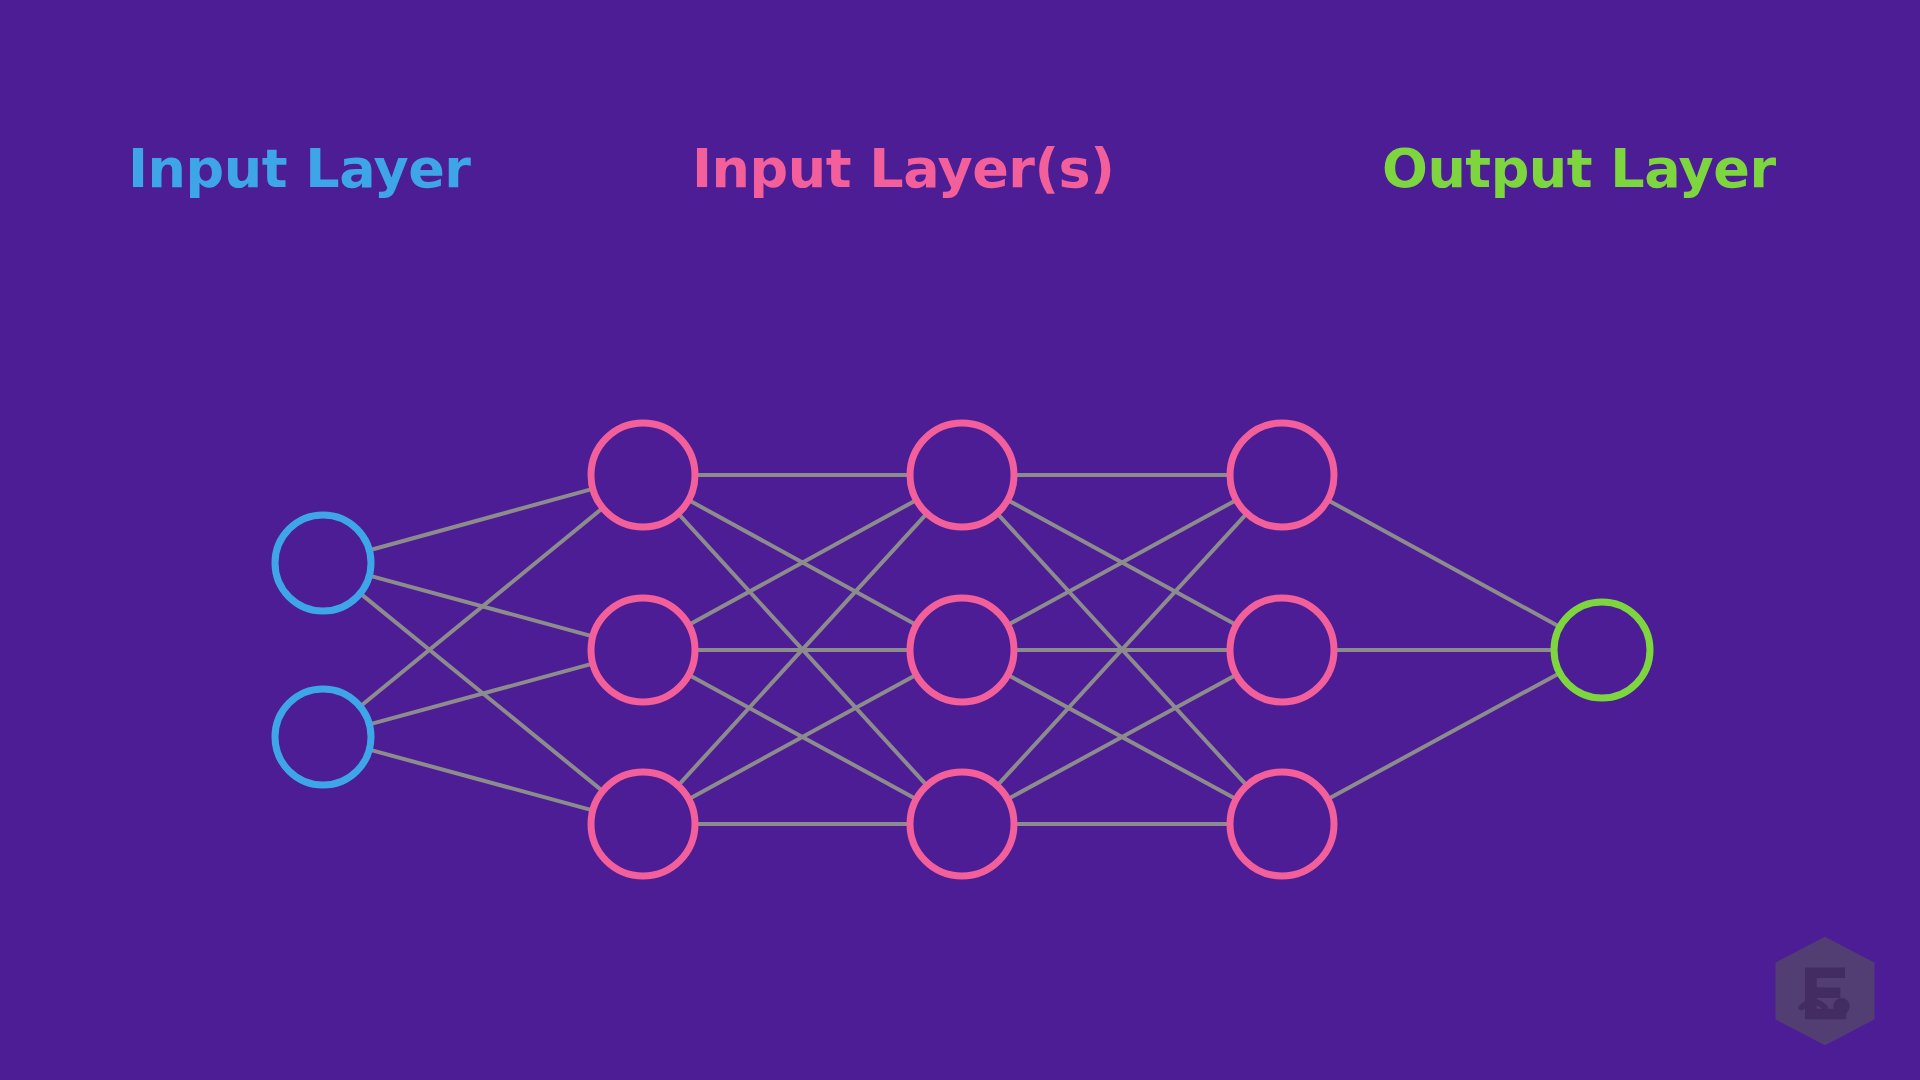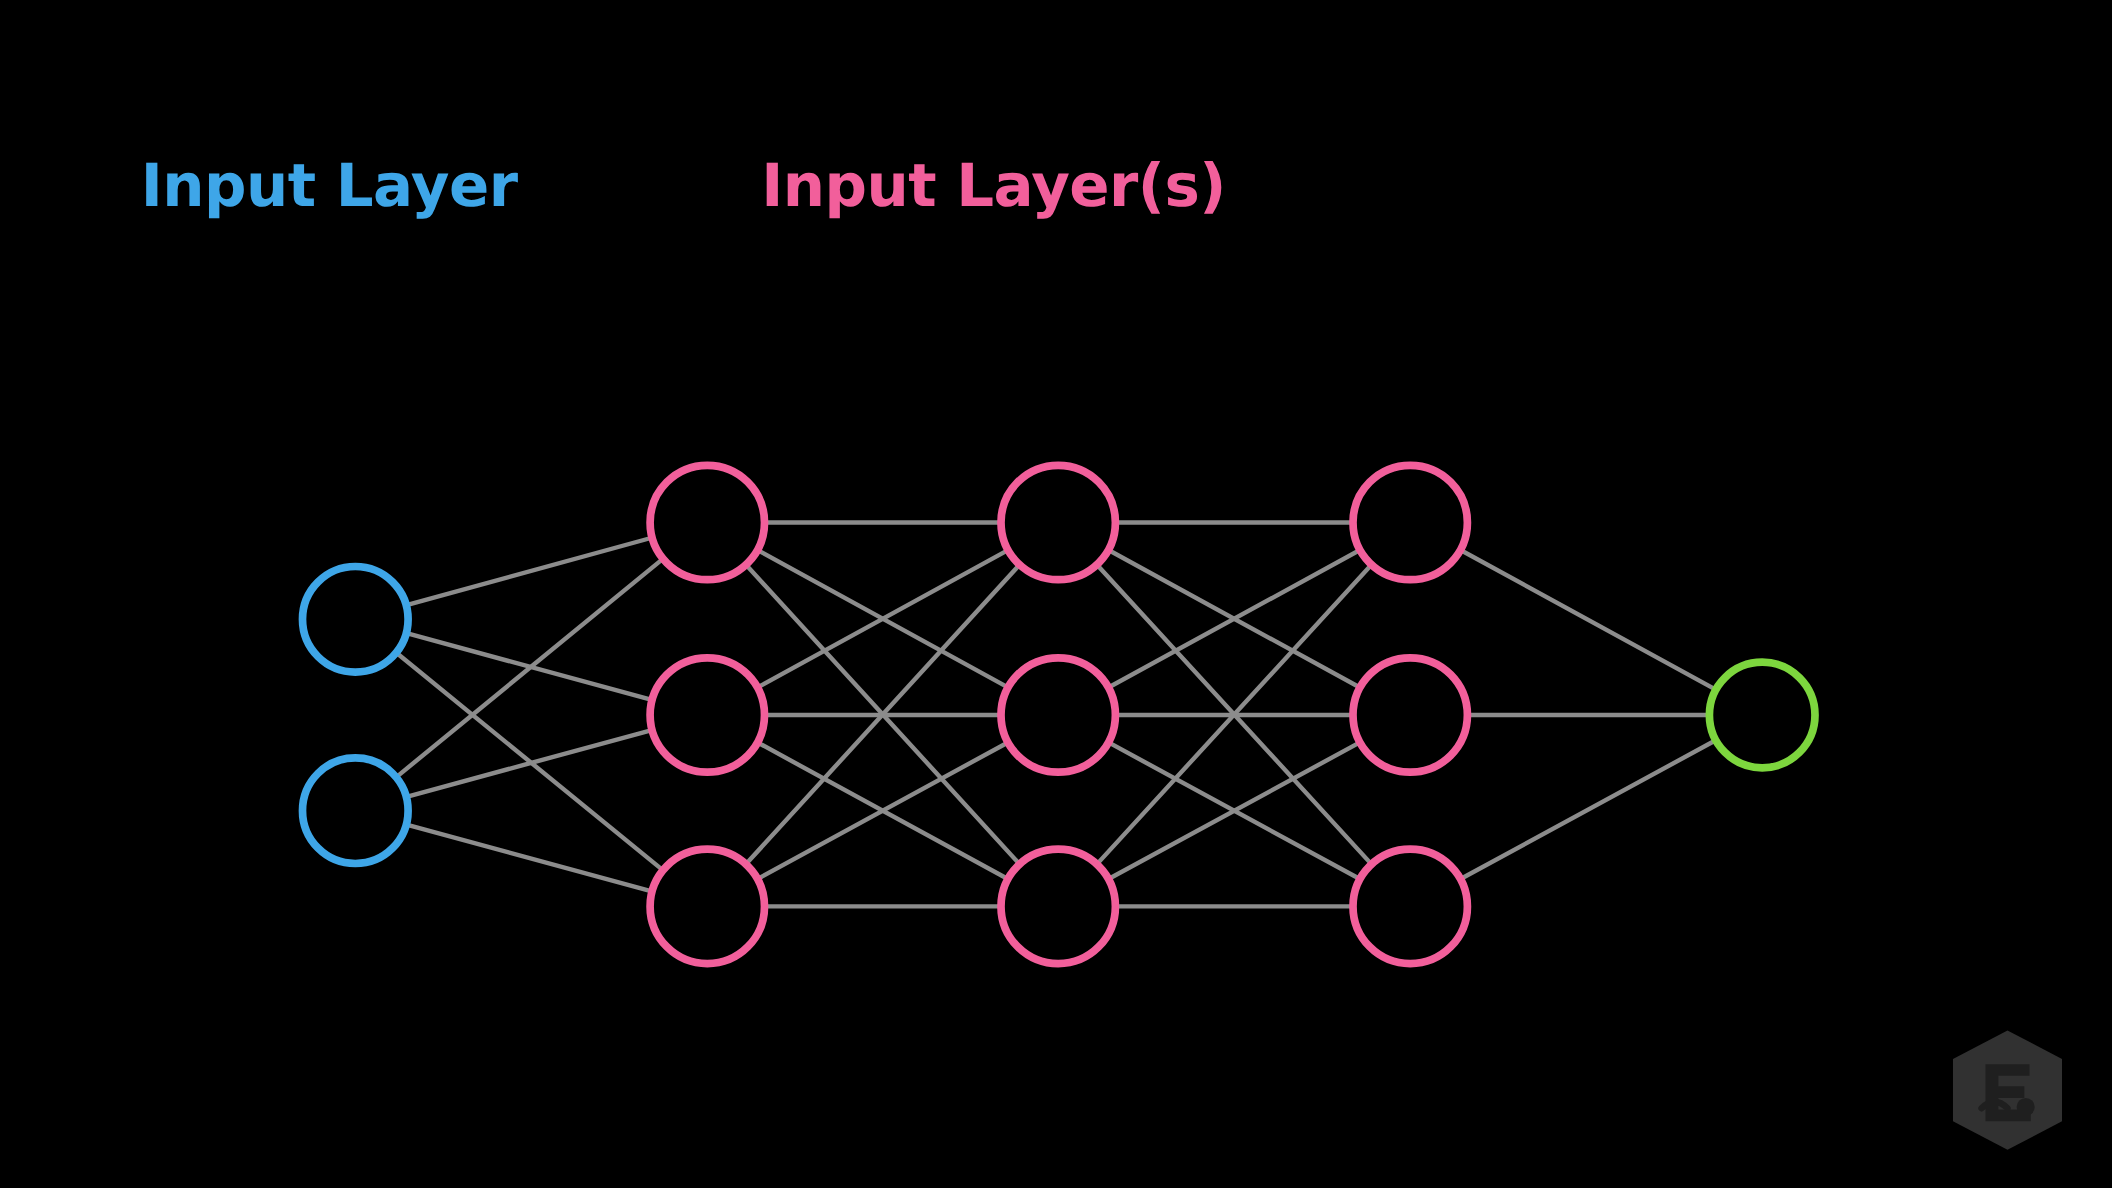--- a/index.html
+++ b/index.html
@@ -11,21 +11,21 @@
   body {
     width: 1920px;
     height: 1080px;
     overflow: hidden;
     font-family: "DejaVu Sans", sans-serif;
   }
   #stage {
     position: relative;
     width: 1920px;
     height: 1080px;
-    background: #000000;
+    background: #4c1d95;
   }
   .layer-label {
     position: absolute;
     font-family: "DejaVu Sans", sans-serif;
     font-weight: bold;
     font-size: 54px;
     letter-spacing: -0.5px;
     white-space: nowrap;
     line-height: 1;
   }
@@ -105,20 +105,21 @@
         <circle cx="1282" cy="650" r="52" fill="none" stroke="#F25F9B" stroke-width="7"></circle>
         <circle cx="1282" cy="824" r="52" fill="none" stroke="#F25F9B" stroke-width="7"></circle>
         <circle cx="1602" cy="650" r="48" fill="none" stroke="#7DD63E" stroke-width="7"></circle>
       </g>
   </svg>
 
   <div class="layer-label" id="label-input" style="color: rgb(62, 166, 232);">Input Layer</div>
 
   <div class="layer-label" id="label-hidden" style="color: rgb(242, 95, 155);">Input Layer(s)</div>
 
+  <div class="layer-label" id="label-output" style="color: rgb(125, 214, 62);">Output Layer</div>
 
   <svg id="watermark" viewBox="0 0 100 100">
     <path d="M50 4 L92 26 L92 74 L50 96 L8 74 L8 26 Z" fill="#5a5a5a"></path>
     <path d="M33 30 h34 v9 h-24 v8 h20 v9 h-20 v9 h25 v9 h-35 z" fill="#3a3a3a"></path>
     <circle cx="64" cy="63" r="7" fill="#3a3a3a"></circle>
     <path d="M30 64 q10 -10 20 0" stroke="#3a3a3a" stroke-width="5" fill="none" stroke-linecap="round"></path>
   </svg>
 
 </div>
 

